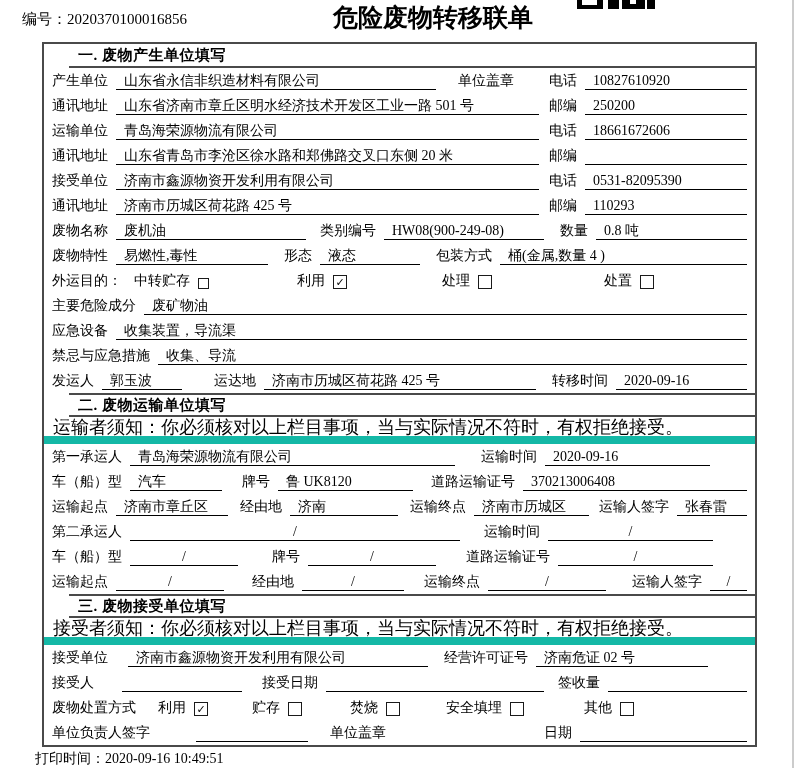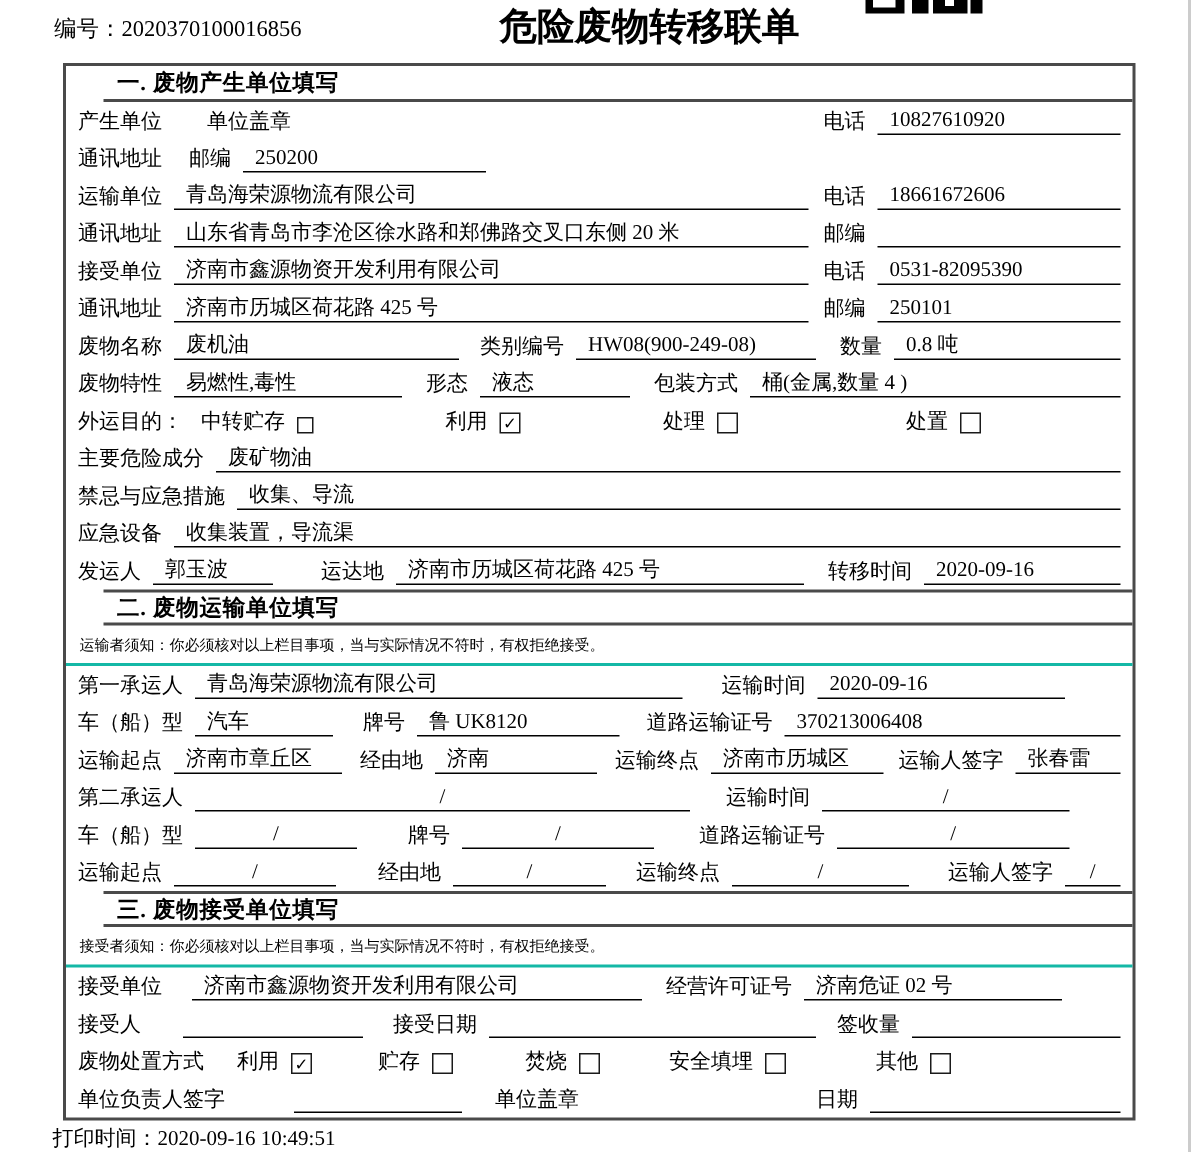--- a/index.html
+++ b/index.html
@@ -1,35 +1,35 @@
 <!DOCTYPE html>
 <html><head>
 <meta charset="utf-8">
 <style>
   html,body{margin:0;padding:0;}
   body{
     width:796px;height:768px;background:#ffffff;color:#000;
     font-family:"Liberation Serif","DejaVu Serif",serif;
     position:relative;overflow:hidden;
   }
-  .serial{position:absolute;left:36px;top:10px;font-size:15px;white-space:nowrap;}
+  .serial{position:absolute;left:22px;top:10px;font-size:15px;white-space:nowrap;}
   .title{position:absolute;left:0;right:0;top:1px;text-align:center;font-size:25px;font-weight:bold;padding-left:70px;white-space:nowrap;}
   
   .qr{position:absolute;left:577px;top:0;width:78px;height:9px;}
   .qr .b{position:absolute;top:0;background:#000;height:9px;}
   .qr .w{position:absolute;background:#fff;}
   
   .edge{position:absolute;top:0;right:2px;width:2px;height:100%;background:#cccccc;}
   
   .form{position:absolute;left:42px;top:42px;width:715px;border:2px solid #4a4a4a;background:#fff;box-sizing:border-box;}
   .sec-h{height:24px;box-sizing:border-box;display:flex;align-items:center;padding:0 9px;
          font-weight:bold;font-size:15px;border-bottom:2px solid #4a4a4a;letter-spacing:.5px;margin-left:25px;}
   .sec-h.mid{border-top:2px solid #4a4a4a;}
   .notice{height:27px;box-sizing:border-box;display:flex;align-items:center;padding:0 9px;
-          font-size:10px;border-bottom:2px solid #14b8a6;}
+          font-size:18px;border-bottom:8px solid #14b8a6;}
   .row{height:25px;box-sizing:border-box;display:flex;align-items:flex-end;padding:0 8px 3px 8px;font-size:14px;}
   .lbl{white-space:nowrap;padding-right:8px;flex:none;}
   .val{border-bottom:1px solid #000;white-space:nowrap;padding:0 2px 0 8px;
        line-height:17px;min-height:17px;box-sizing:border-box;flex:none;overflow:hidden;}
   .val.c{text-align:center;padding:0 2px;}
   .grow{flex:1 1 auto;}
   .spacer{flex:1 1 auto;}
   
   .opt{display:flex;align-items:flex-end;white-space:nowrap;flex:none;}
   .cbox{display:inline-flex;width:12px;height:12px;border:1.5px solid #1a1a1a;margin-left:8px;margin-bottom:1px;
@@ -53,28 +53,30 @@
 </div>
 
 <div class="edge"></div>
 
 <div class="form">
 
   <div class="sec-h">一. 废物产生单位填写</div>
 
   <div class="row">
     <span class="lbl">产生单位</span>
+    <span class="val" style="width:320px">山东省永信非织造材料有限公司</span>
     <span class="lbl" style="margin-left:22px">单位盖章</span>
     <span class="spacer"></span>
     <span class="lbl">电话</span>
     <span class="val" style="width:162px">10827610920</span>
   </div>
 
   <div class="row">
     <span class="lbl">通讯地址</span>
+    <span class="val grow">山东省济南市章丘区明水经济技术开发区工业一路 501 号</span>
     <span class="lbl" style="margin-left:10px">邮编</span>
     <span class="val" style="width:162px">250200</span>
   </div>
 
   <div class="row">
     <span class="lbl">运输单位</span>
     <span class="val grow">青岛海荣源物流有限公司</span>
     <span class="lbl" style="margin-left:10px">电话</span>
     <span class="val" style="width:162px">18661672606</span>
   </div>
@@ -90,21 +92,21 @@
     <span class="lbl">接受单位</span>
     <span class="val grow">济南市鑫源物资开发利用有限公司</span>
     <span class="lbl" style="margin-left:10px">电话</span>
     <span class="val" style="width:162px">0531-82095390</span>
   </div>
 
   <div class="row">
     <span class="lbl">通讯地址</span>
     <span class="val grow">济南市历城区荷花路 425 号</span>
     <span class="lbl" style="margin-left:10px">邮编</span>
-    <span class="val" style="width:162px">250101</span>
+    <span class="val" style="width:162px">110293</span>
   </div>
 
   <div class="row">
     <span class="lbl">废物名称</span>
     <span class="val" style="width:190px">废机油</span>
     <span class="lbl" style="margin-left:14px">类别编号</span>
     <span class="val" style="width:160px">HW08(900-249-08)</span>
     <span class="lbl" style="margin-left:16px">数量</span>
     <span class="val grow">0.8 吨</span>
   </div>
@@ -145,27 +147,27 @@
         </span>
     </span>
   </div>
 
   <div class="row">
     <span class="lbl">主要危险成分</span>
     <span class="val grow">废矿物油</span>
   </div>
 
   <div class="row">
+    <span class="lbl">应急设备</span>
+    <span class="val grow">收集装置，导流渠</span>
+  </div>
+
+  <div class="row">
     <span class="lbl">禁忌与应急措施</span>
     <span class="val grow">收集、导流</span>
-  </div>
-
-  <div class="row">
-    <span class="lbl">应急设备</span>
-    <span class="val grow">收集装置，导流渠</span>
   </div>
 
   <div class="row">
     <span class="lbl">发运人</span>
     <span class="val" style="width:80px">郭玉波</span>
     <span class="lbl" style="margin-left:32px">运达地</span>
     <span class="val" style="width:272px">济南市历城区荷花路 425 号</span>
     <span class="lbl" style="margin-left:16px">转移时间</span>
     <span class="val grow">2020-09-16</span>
   </div>

